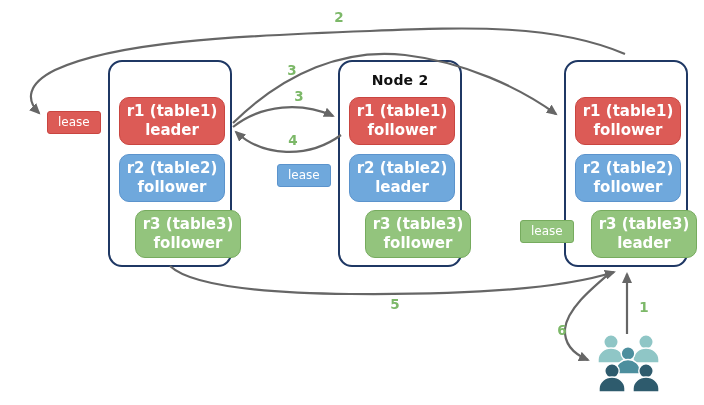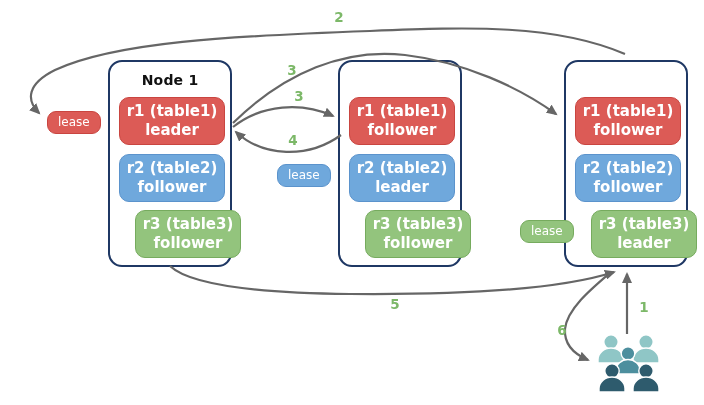--- a/index.html
+++ b/index.html
@@ -27,56 +27,56 @@
   .replica{
     position:absolute; left:9px; width:106px; height:48px; box-sizing:border-box;
     border-radius:10px; color:#fff; display:flex; flex-direction:column;
     align-items:center; justify-content:center; font-size:15px; line-height:1.3;
     text-align:center; border:1px solid transparent;font-weight:bold;
   }
   .c-red{background:var(--red); border-color:var(--red-border);}
   .c-blue{background:var(--blue); border-color:var(--blue-border);}
   .c-green{background:var(--green); border-color:var(--green-border);margin-left:16px;}
   .lease{
-    position:absolute; box-sizing:border-box; border-radius:9px; color:#fff;
+    position:absolute; box-sizing:border-box; border-radius:3px; color:#fff;
     font-size:12px; line-height:1; padding:4px 10px 5px; border:1.5px solid;
   }
   .lease.c-red{background:var(--red); border-color:var(--red-border);}
   .lease.c-blue{background:var(--blue); border-color:var(--blue-border);}
   .lease.c-green{background:var(--green); border-color:var(--green-border);}
   .step{
     position:absolute; transform:translate(-50%,-50%);
     font-weight:bold; font-size:13.5px; color:var(--step-label);
   }
   svg.overlay{position:absolute; left:0; top:0; pointer-events:none;}
   .arrow{fill:none; stroke:var(--arrow); stroke-width:2.2;}
   .person circle,.person path{stroke:#fff; stroke-width:1.4;}
 </style>
 </head>
 <body>
 
 <div class="stage">
 
   <div class="node" style="left:108px; top:60px;">
-    <div class="node-title">Node 1</div>
     <div class="replica c-red" style="top:35px;">
       <span>r1 (table1)</span>
       <span>leader</span>
     </div>
     <div class="replica c-blue" style="top:92px;">
       <span>r2 (table2)</span>
       <span>follower</span>
     </div>
     <div class="replica c-green" style="top:148px;">
       <span>r3 (table3)</span>
       <span>follower</span>
     </div>
   </div>
 
   <div class="node" style="left:338px; top:60px;">
+    <div class="node-title">Node 2</div>
     <div class="replica c-red" style="top:35px;">
       <span>r1 (table1)</span>
       <span>follower</span>
     </div>
     <div class="replica c-blue" style="top:92px;">
       <span>r2 (table2)</span>
       <span>leader</span>
     </div>
     <div class="replica c-green" style="top:148px;">
       <span>r3 (table3)</span>

